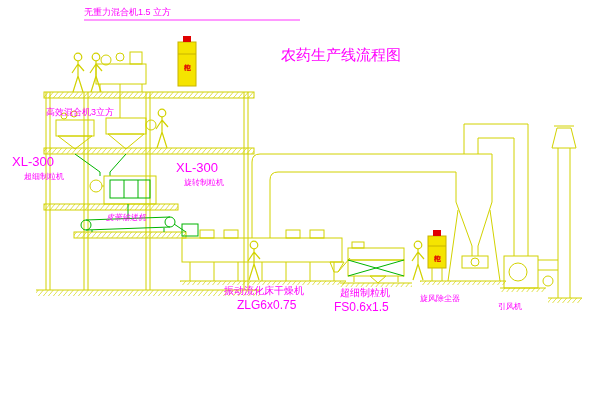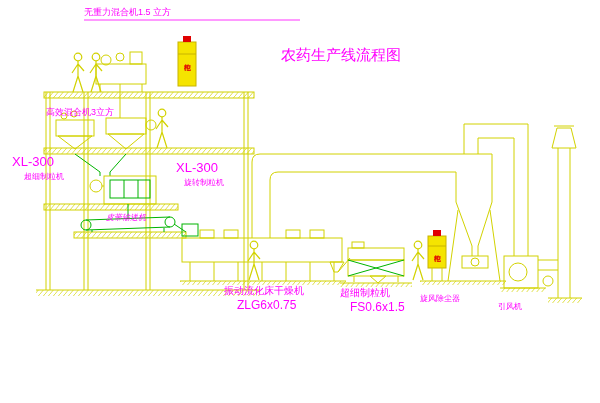--- a/index.html
+++ b/index.html
@@ -12,21 +12,21 @@
   .lbl-gravity   {left:84px;  top:8px;   font-size:9px;}
   .lbl-higheff   {left:46px;  top:108px; font-size:9px;}
   .lbl-xlleft    {left:12px;  top:155px; font-size:13px;}
   .lbl-xlleftnm  {left:24px;  top:173px; font-size:8px;}
   .lbl-xlcenter  {left:176px; top:161px; font-size:13px;}
   .lbl-xlcenternm{left:184px; top:179px; font-size:8px;}
   .lbl-belt      {left:106px; top:214px; font-size:8px;font-style:italic;}
   .lbl-dryer     {left:224px; top:286px; font-size:10px;}
   .lbl-dryermod  {left:237px; top:299px; font-size:12px;}
   .lbl-screen    {left:340px; top:288px; font-size:10px;}
-  .lbl-screenmod {left:334px; top:301px; font-size:12px;margin-left:16px;}
+  .lbl-screenmod {left:334px; top:301px; font-size:12px;}
   .lbl-cyclone   {left:420px; top:295px; font-size:8px;}
   .lbl-fan       {left:498px; top:303px; font-size:8px;}
   .title-row{position:absolute;left:281px;top:46px;display:flex;align-items:baseline;white-space:nowrap;gap:42px;}
   .title-main{color:#ff00ff;font-size:15px;}
   .title-cap{color:#ff0000;font-size:19px;margin-left:2px;}
   .cab-label{
     position:absolute;color:#e00000;font-size:7px;line-height:1.15;
     writing-mode:vertical-rl;text-orientation:upright;
   }
   .cab-label.c1{left:183px;top:58px;}

